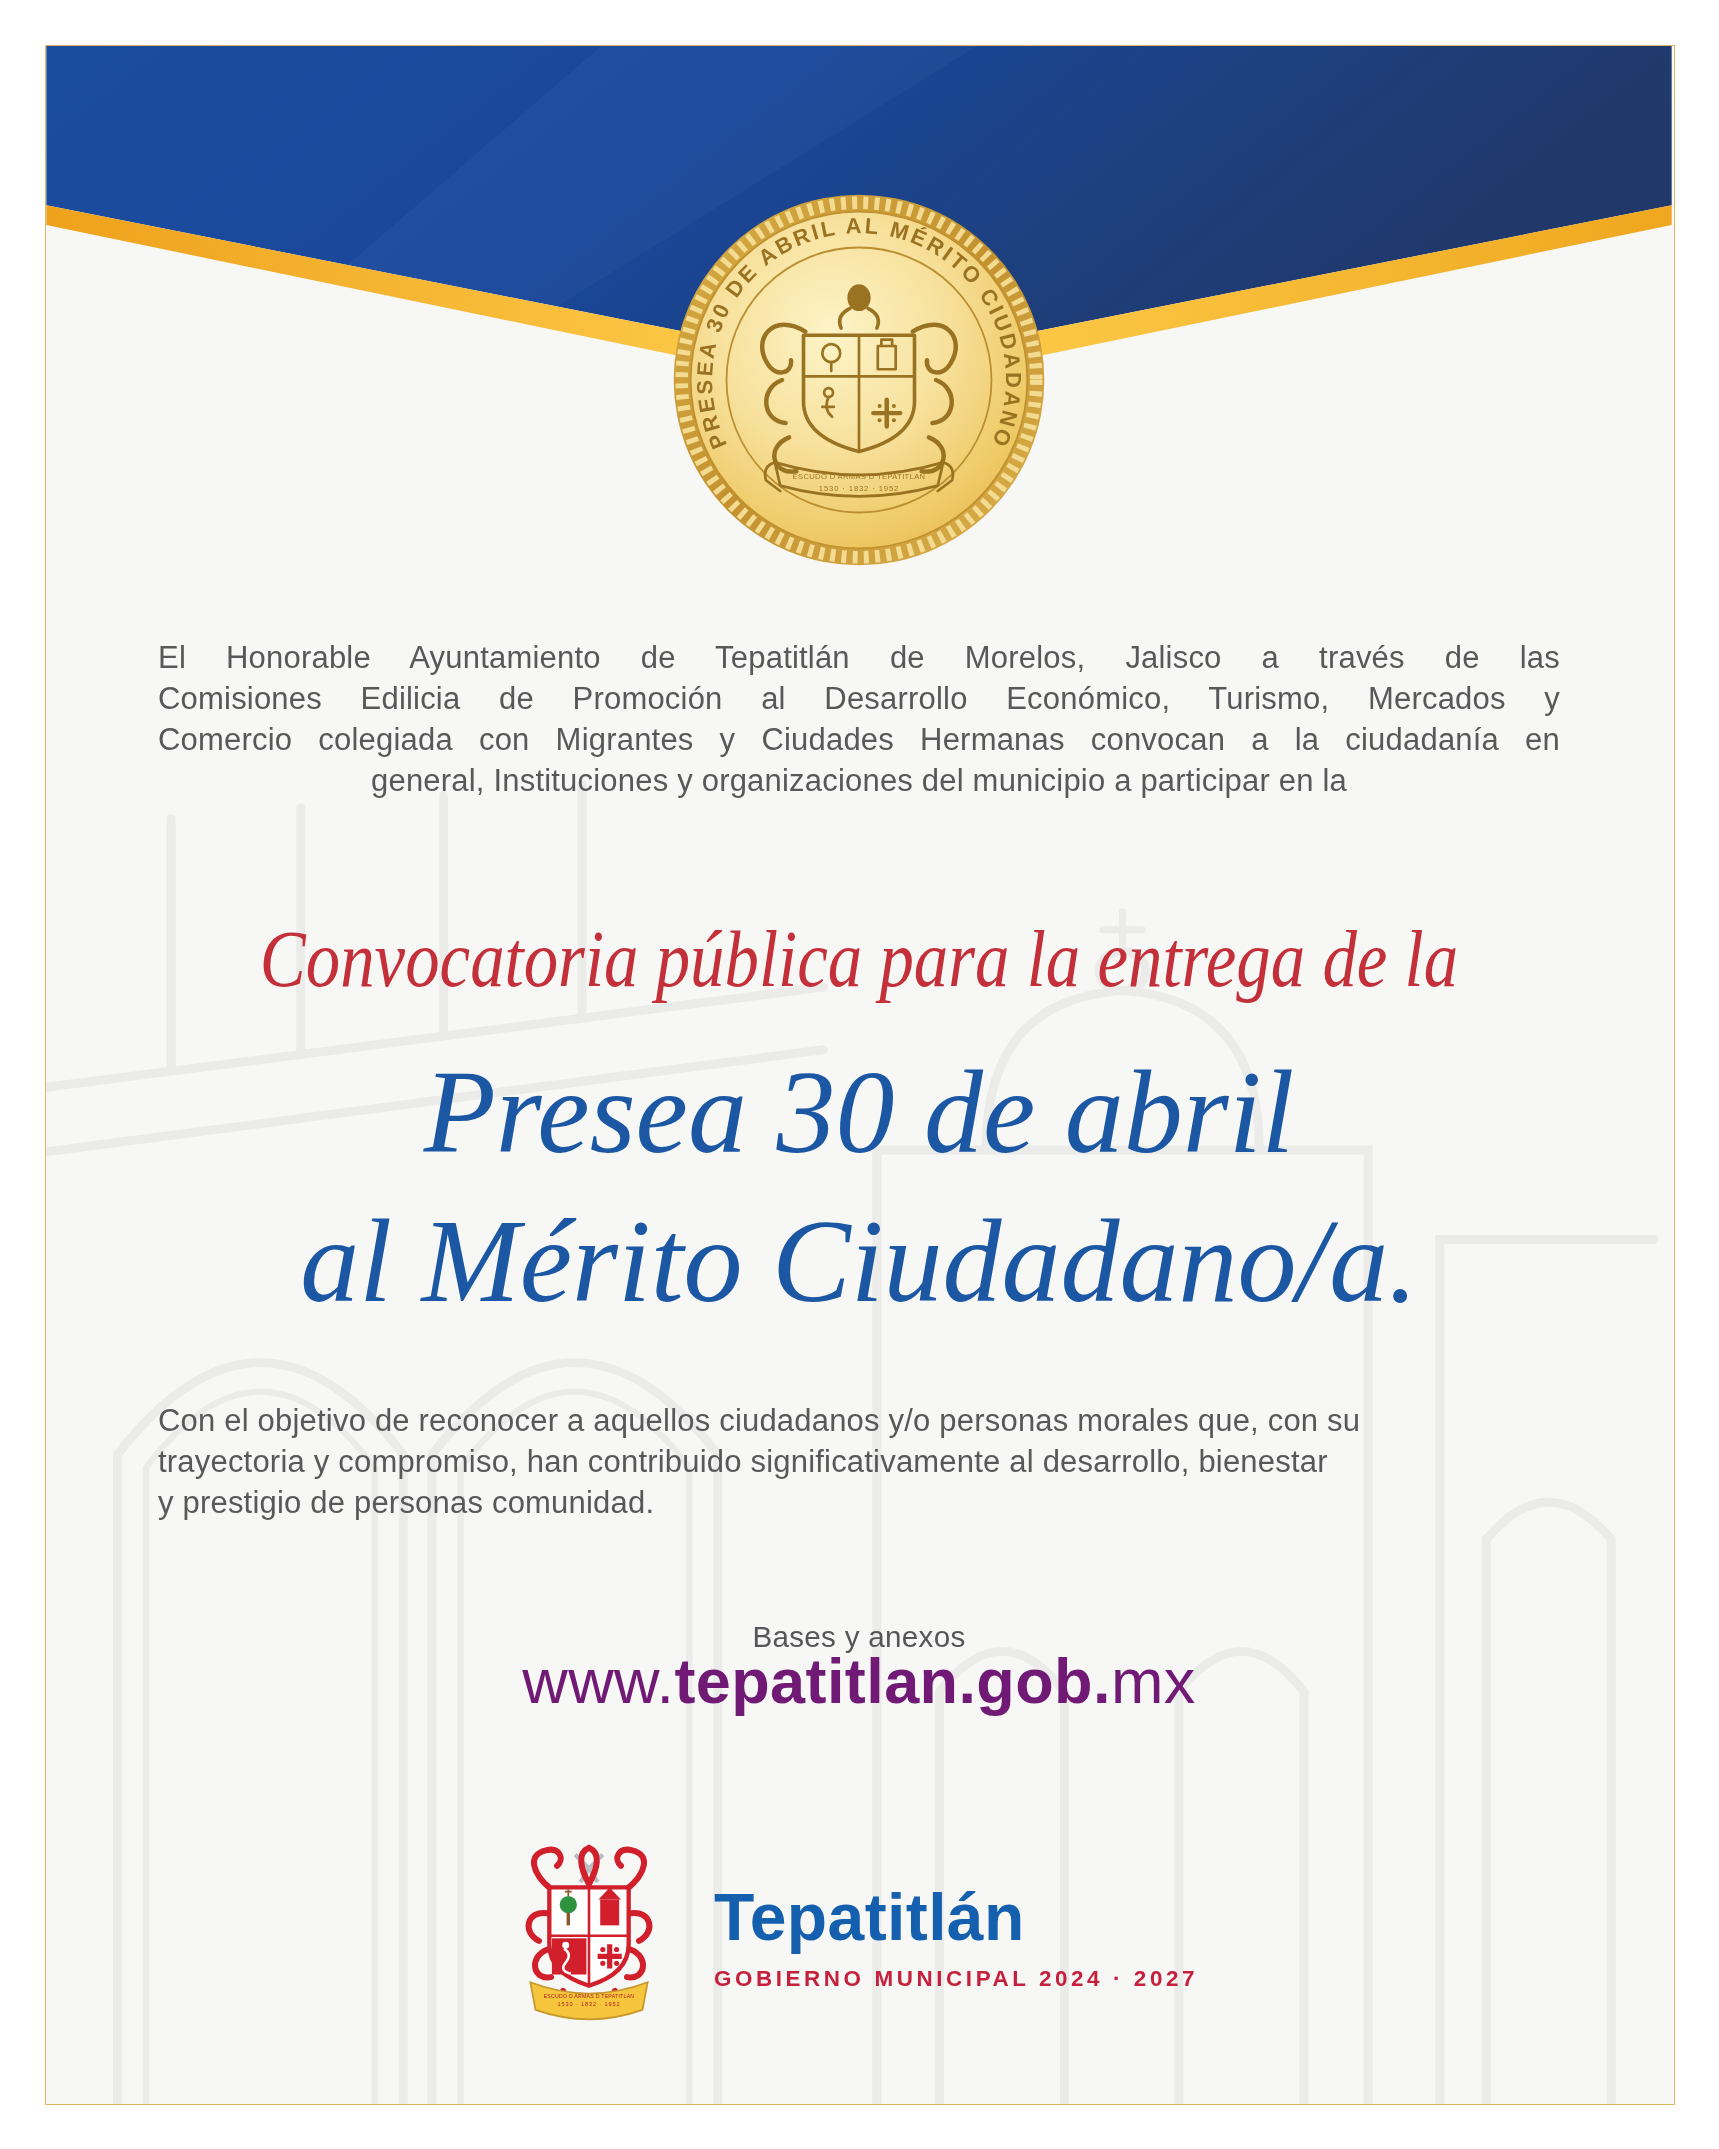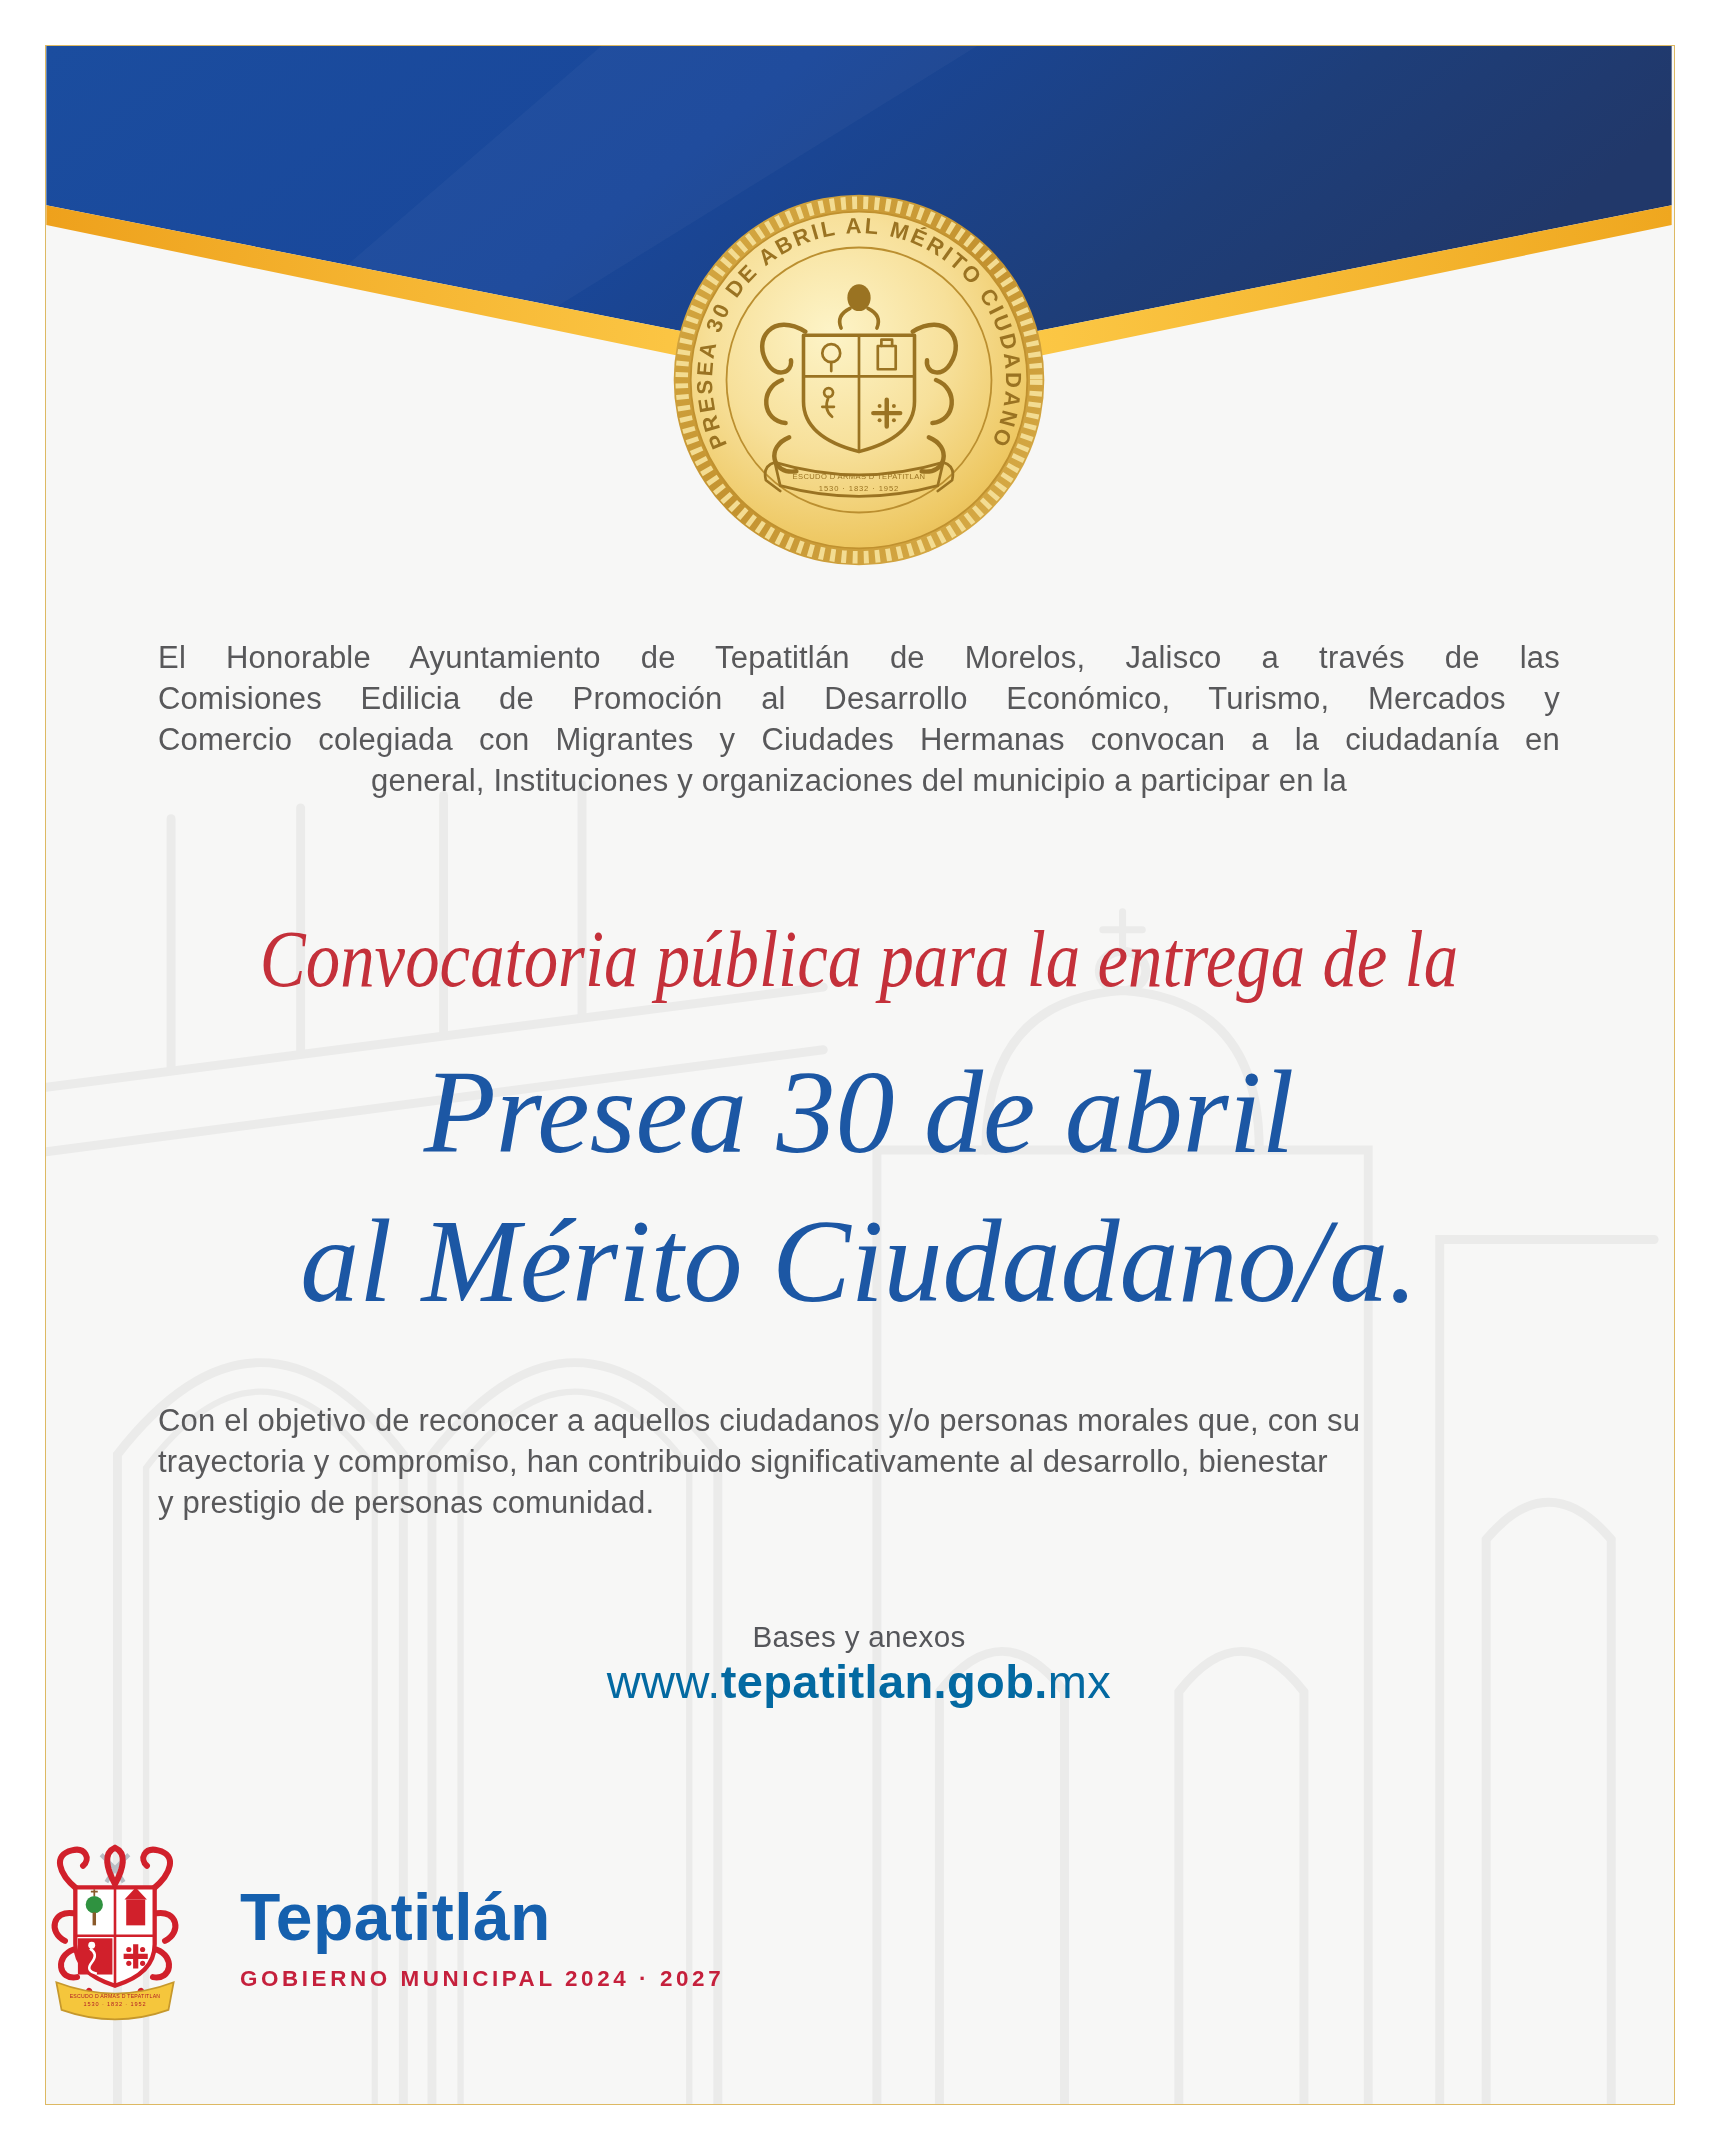--- a/index.html
+++ b/index.html
@@ -36,26 +36,26 @@
   .objective{
     position:absolute;left:112px;top:1354px;width:1402px;text-align:left;
     font-size:31px;line-height:41px;color:#58585a;letter-spacing:0.2px;
   }
   .bases{
     position:absolute;left:0;top:1574px;width:1626px;text-align:center;
     font-size:29.6px;color:#55565a;letter-spacing:0.3px;
   }
   .url{
     position:absolute;left:0;top:1607px;width:1626px;text-align:center;
-    font-size:47px;line-height:57px;color:#0369a1;letter-spacing:0.4px;
+    font-size:63px;line-height:57px;color:#701a75;letter-spacing:0.4px;
   }
   .url .b{font-weight:bold;}
   .logo-row{
     position:absolute;left:0;top:1798px;width:1626px;
-    display:flex;align-items:center;gap:56px;
+    display:flex;justify-content:center;align-items:center;gap:56px;
   }
   .crest{width:138px;height:186px;flex:0 0 auto;}
   .logo-text{display:flex;flex-direction:column;align-items:flex-start;}
   .city{
     font-weight:bold;font-size:66px;line-height:68px;color:#1560ae;letter-spacing:0.4px;
   }
   .gov{
     margin-top:15px;font-weight:bold;font-size:22.4px;color:#c5203c;letter-spacing:3.6px;
   }
 </style>

